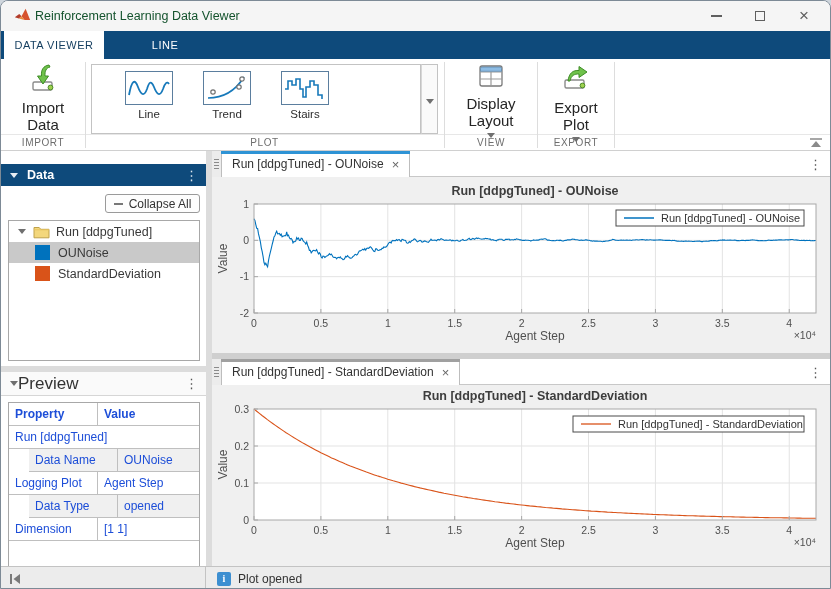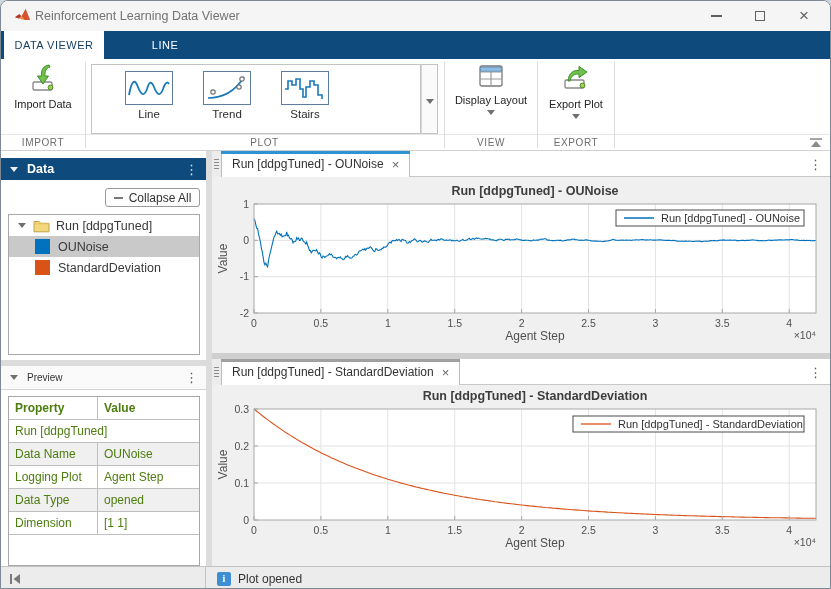--- a/index.html
+++ b/index.html
@@ -3,50 +3,50 @@
 <meta charset="utf-8">
 <style>
   * { margin:0; padding:0; box-sizing:border-box; }
   body { background:#cfd6dd; font-family:"Liberation Sans", sans-serif; }
   .window{ position:relative; width:831px; height:589px; background:#fff;
     border:1px solid #7d8a96; border-radius:8px 8px 0 0; overflow:hidden; }
 
   
   .titlebar{ position:absolute; left:0; top:0; width:100%; height:30px; background:#f5f5f5; }
   .titlebar .logo{ position:absolute; left:13px; top:6px; }
-  .titlebar .title{ position:absolute; left:34px; top:8px; font-size:12.5px; color:#737373; }
+  .titlebar .title{ position:absolute; left:34px; top:8px; font-size:12.5px; color:#14532d; }
   .winbtn{ position:absolute; top:0; width:44px; height:30px; display:flex; align-items:center; justify-content:center; color:#5f5f5f; cursor:default; }
   .winbtn.min{ right:92px; } .winbtn.max{ right:48px; } .winbtn.close{ right:4px; font-size:17px; }
   .minbar{ width:11px; height:1.5px; background:#5f5f5f; }
   .maxbox{ width:10px; height:10px; border:1.3px solid #5f5f5f; }
 
   
   .tabstrip{ position:absolute; left:0; top:30px; width:100%; height:28px; background:#0e4a7b; }
   .tstab{ position:absolute; top:0; height:28px; display:flex; align-items:center; justify-content:center;
     font-size:11px; letter-spacing:.5px; color:#fff; }
   .tstab.active{ left:3px; width:100px; background:#fff; color:#123c5e; }
   .tstab.line{ left:103px; width:122px; }
 
   
   .ribbon{ position:absolute; left:0; top:58px; width:100%; height:92px; background:#fff; border-bottom:1px solid #d0d0d0; }
   .ribbon .secrule{ position:absolute; left:0; top:75px; width:100%; height:1px; background:#e7e7e7; }
   .vsep{ position:absolute; top:3px; height:86px; width:1px; background:#ddd; }
   .seclabel{ position:absolute; top:78px; font-size:10px; color:#6d6d6d; letter-spacing:.6px; text-align:center; }
-  .bigbtn{ position:absolute; top:4px; text-align:center; font-size:11px; color:#252525; cursor:default; }
+  .bigbtn{ position:absolute; top:4px; text-align:center; font-size:15px; color:#252525; cursor:default; }
   .bigbtn .lbl{ margin-top:3px; }
   .dd-arrow{ width:0; height:0; border-left:4px solid transparent; border-right:4px solid transparent; border-top:5px solid #707070; margin:4px auto 0; }
   .gallery{ position:absolute; left:90px; top:5px; width:330px; height:70px; border:1px solid #c3c3c3; background:#fff; display:flex; }
   .gal-item{ width:78px; padding-top:6px; text-align:center; font-size:11.5px; color:#2d2d2d; cursor:default; }
   .gal-ico{ width:48px; height:34px; border:1px solid #5b7e9e; margin:0 auto; background:#fff; display:flex; align-items:center; justify-content:center; }
   .gal-item .glbl{ margin-top:3px; }
   .gal-dd{ position:absolute; left:420px; top:5px; width:17px; height:70px; border:1px solid #c3c3c3; border-left:1px solid #d7d7d7; background:#fafafa; display:flex; align-items:center; justify-content:center; }
   .ribbon-collapse{ position:absolute; right:6px; top:78px; width:16px; height:12px; cursor:default; }
 
   
-  .left-panel{ position:absolute; left:0; top:157px; width:242px; height:415px; background:#fff; }
+  .left-panel{ position:absolute; left:0; top:163px; width:242px; height:415px; background:#fff; }
   .vsplit{ position:absolute; left:205px; top:150px; width:6px; height:415px; background:#dcdcdc; }
   .panel-hdr-dark{ position:absolute; left:0; width:205px; height:22px; background:#0e4a7b; color:#fff; display:flex; align-items:center; }
   .panel-hdr-dark .tri{ margin-left:9px; } .panel-hdr-dark .ptitle{ margin-left:9px; font-size:12.5px; font-weight:bold; }
   .tri-down-w{ width:0;height:0;border-left:4px solid transparent;border-right:4px solid transparent;border-top:5px solid #e8eef4; }
   .tri-down-g{ width:0;height:0;border-left:4px solid transparent;border-right:4px solid transparent;border-top:5px solid #6f6f6f; }
   .kebab{ position:absolute; right:8px; font-size:13px; line-height:1; cursor:default; }
   .kebab.white{ color:#dfe8f0; } .kebab.gray{ color:#555; }
 
   .collapse-all{ position:absolute; left:104px; top:30px; width:95px; height:19px; border:1px solid #9a9a9a; border-radius:3px;
     background:#fdfdfd; font-size:12px; color:#333; display:flex; align-items:center; justify-content:center; gap:6px; cursor:default; }
@@ -57,25 +57,25 @@
   .tree-row.selected{ background:#c9c9c9; }
   .tree-row .exp{ margin-left:9px; }
   .swatch{ width:15px; height:15px; margin-left:26px; }
   .tree-row .tlabel{ margin-left:8px; }
   .folder-svg{ margin-left:7px; }
   .tree-row.root .tlabel{ margin-left:6px; }
 
   .hsplit-left{ position:absolute; left:0; top:202px; width:205px; height:6px; background:#dcdcdc; }
   .panel-hdr-light{ position:absolute; left:0; top:208px; width:205px; height:24px; background:#fafafa; border-bottom:1px solid #d6d6d6;
     color:#333; display:flex; align-items:center; }
-  .panel-hdr-light .tri{ margin-left:9px; } .panel-hdr-light .ptitle{ margin-left:9px; font-size:10px; }
-
-  .pv-table{ position:absolute; left:7px; top:238px; width:192px; height:170px; border:1px solid #a8a8a8; background:#fff; font-size:12px; color:#4d7c0f; }
+  .panel-hdr-light .tri{ margin-left:9px; } .panel-hdr-light .ptitle{ font-size:17px; }
+
+  .pv-table{ position:absolute; left:7px; top:238px; width:192px; height:170px; border:1px solid #a8a8a8; background:#fff; font-size:12px; color:#1d4ed8; }
   .pv-row{ display:flex; height:23px; border-bottom:1px solid #bfbfbf; }
-  .pv-row.alt{ background:#f0f0f0; }
+  .pv-row.alt{ background:#f0f0f0;margin-left:20px; }
   .pv-row.hdr{ font-weight:bold; }
   .pv-c1{ width:89px; border-right:1px solid #bfbfbf; display:flex; align-items:center; padding-left:6px; }
   .pv-c2{ flex:1; display:flex; align-items:center; padding-left:6px; }
 
   
   .plot-side{ position:absolute; left:211px; top:150px; width:620px; height:415px; }
   .doc-tabbar{ position:absolute; left:0; width:620px; height:26px; background:#fff; border-bottom:1px solid #c8c8c8; }
   .grip{ position:absolute; left:0; top:0; width:9px; height:26px; background:#ececec; display:flex; flex-direction:column; align-items:center; justify-content:center; gap:2px; cursor:default; }
   .grip i{ display:block; width:5px; height:1px; background:#8a8a8a; }
   .doc-tab{ position:absolute; left:9px; top:0; height:26px; background:#fff; border-right:1px solid #bdbdbd; border-left:1px solid #bdbdbd;

